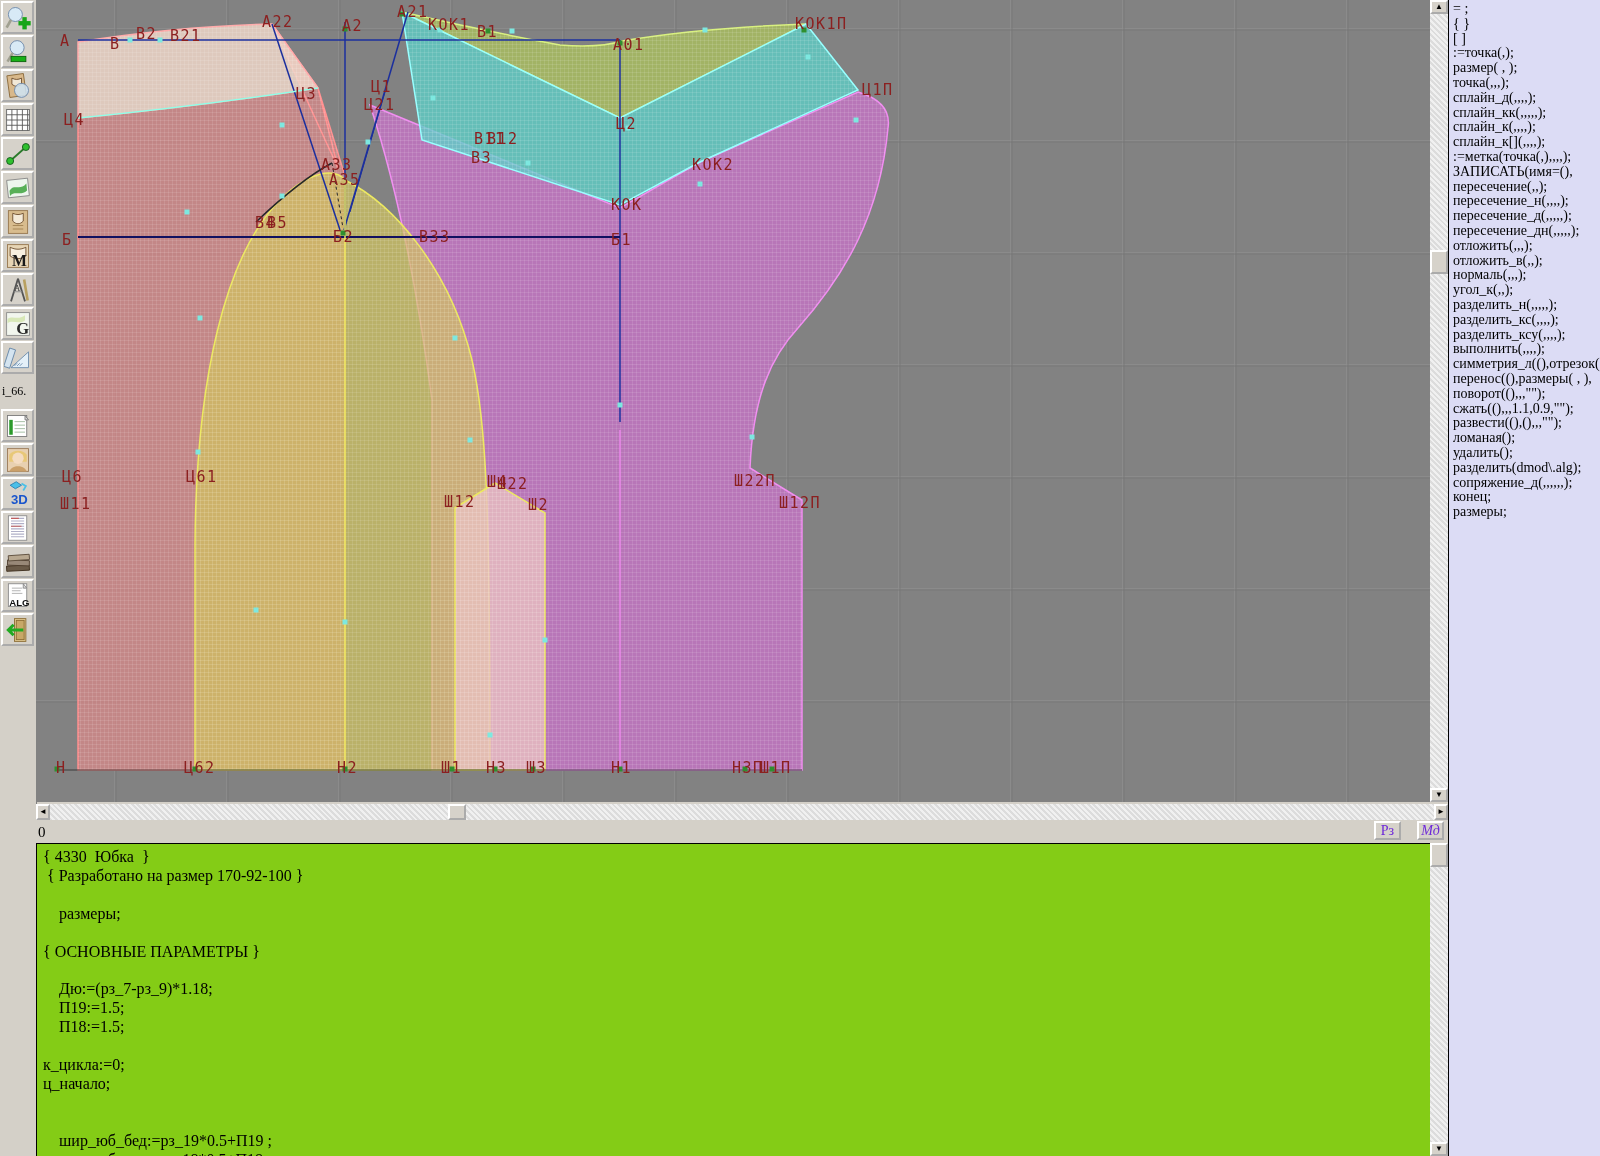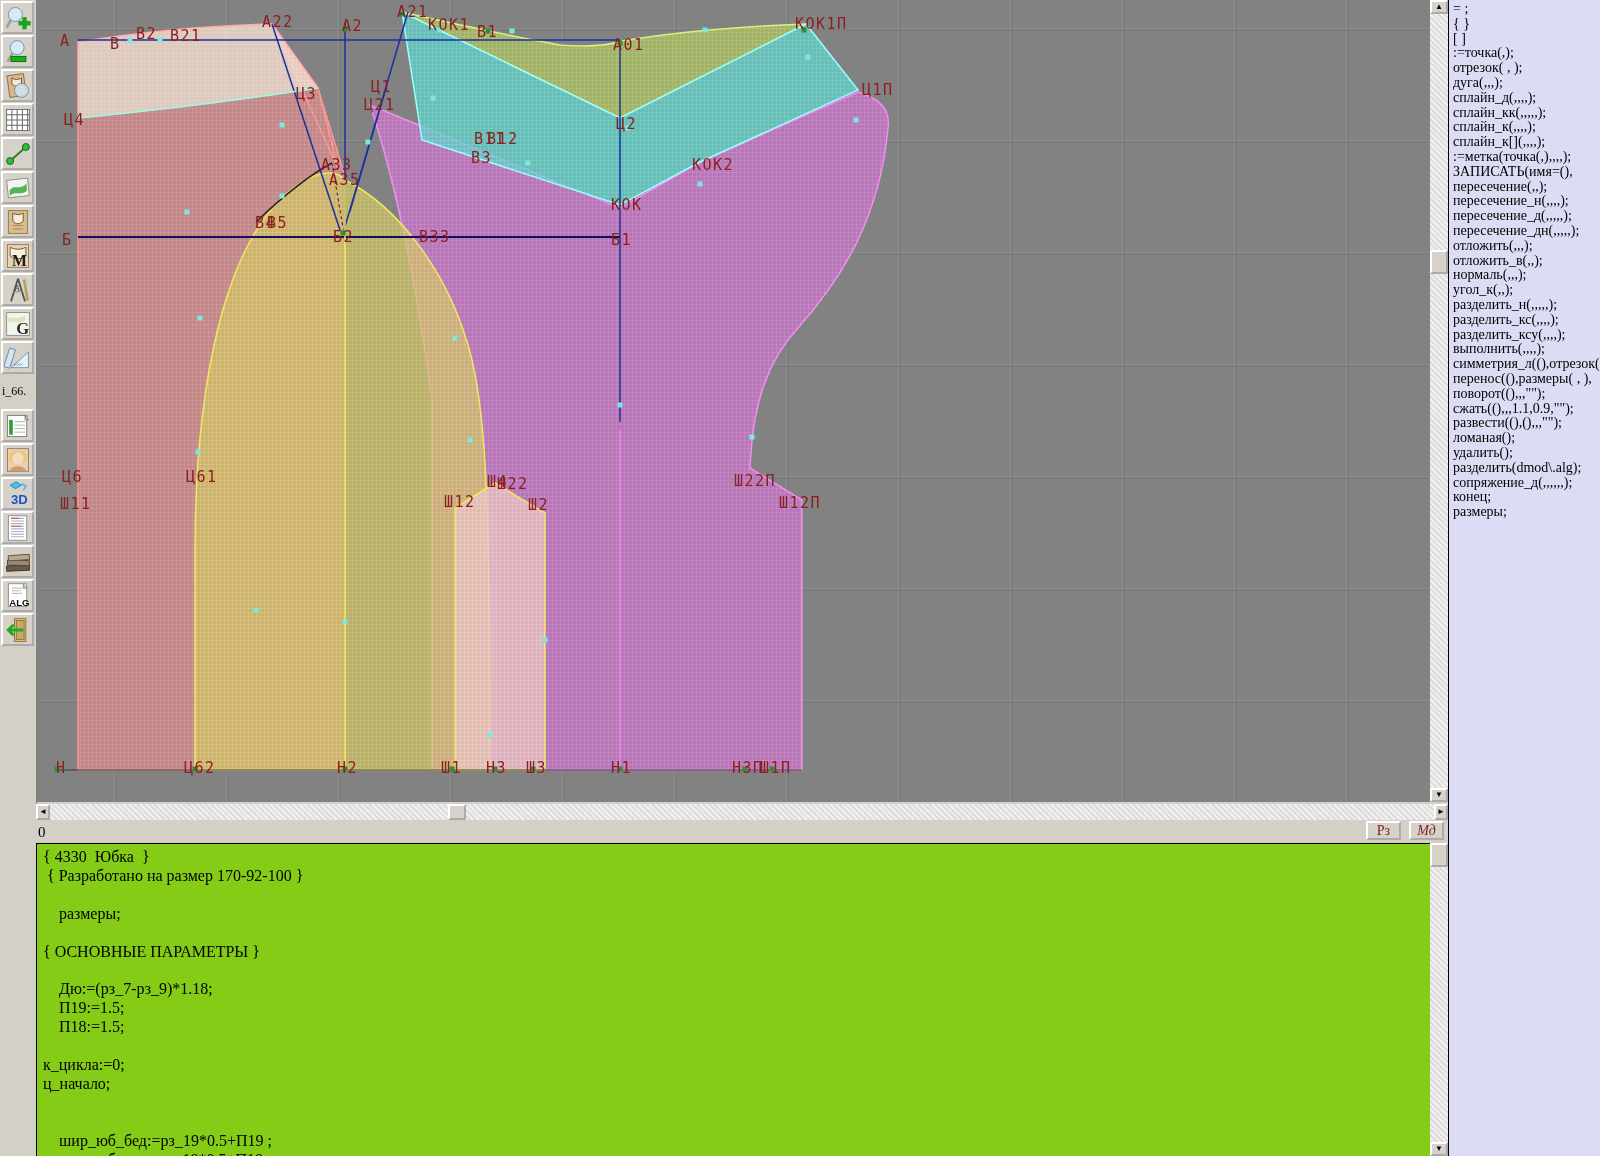--- a/index.html
+++ b/index.html
@@ -27,22 +27,22 @@
 
   
   #hscroll{position:absolute;left:36px;top:804px;width:1412px;height:16px;background:repeating-linear-gradient(45deg,#f0f0f0 0 2px,#dcdcdc 2px 4px);}
   .hbtn{position:absolute;top:0;width:14px;height:16px;background:#d6d2ca;border:2px outset #fff;box-sizing:border-box;
         font-size:8px;line-height:12px;text-align:center;}
   #hthumb{position:absolute;left:412px;top:0;width:18px;height:16px;background:#d6d2ca;border:2px outset #fff;box-sizing:border-box;}
 
   
   #statusrow{position:absolute;left:36px;top:820px;width:1412px;height:23px;background:#d4d0c8;}
   #status-left{position:absolute;left:2px;top:4px;font:15px "Liberation Serif",serif;color:#000;}
-  .mbtn{position:absolute;top:1px;width:35px;height:19px;background:#d6d2ca;border:2px outset #fff;box-sizing:border-box;
-        font:14px "Liberation Serif",serif;text-align:center;line-height:15px;color:#7f1d1d;}
+  .mbtn{position:absolute;top:1px;width:27px;height:19px;background:#d6d2ca;border:2px outset #fff;box-sizing:border-box;
+        font:14px "Liberation Serif",serif;text-align:center;line-height:15px;color:#6d28d9;}
   #rz-btn{right:47px;} #md-btn{right:4px;font-style:italic;}
 
   
   #code-area{position:absolute;left:36px;top:843px;width:1394px;height:313px;background:#84cc16;
              border-top:1px solid #000;border-left:1px solid #000;overflow:hidden;}
   #code-pre{margin:4px 0 0 6px;font:16px/18.9px "Liberation Serif",serif;color:#000;white-space:pre;}
 
   
   #right-panel{position:absolute;left:1448px;top:0;width:152px;height:1156px;background:#dcdcf5;border-left:1px solid #000;box-sizing:border-box;overflow:hidden;}
   #cmd-list{list-style:none;margin:2px 0 0 0;padding:0 0 0 4px;}
@@ -361,22 +361,22 @@
     <div class="sthumb" style="top:0;left:0;width:18px;height:24px;"></div>
     <div class="sbtn" style="bottom:0;">▼</div>
   </div>
 
   <div id="right-panel">
     <ul id="cmd-list">
         <li>= ;</li>
         <li>{  }</li>
         <li>[  ]</li>
         <li>:=точка(,);</li>
-        <li>отрезок( , );</li>
-        <li>дуга(,,,);</li>
+        <li>размер( , );</li>
+        <li>точка(,,,);</li>
         <li>сплайн_д(,,,,);</li>
         <li>сплайн_кк(,,,,,);</li>
         <li>сплайн_к(,,,,);</li>
         <li>сплайн_к[](,,,,);</li>
         <li>:=метка(точка(,),,,,);</li>
         <li>ЗАПИСАТЬ(имя=(),</li>
         <li>пересечение(,,);</li>
         <li>пересечение_н(,,,,);</li>
         <li>пересечение_д(,,,,,);</li>
         <li>пересечение_дн(,,,,,);</li>

